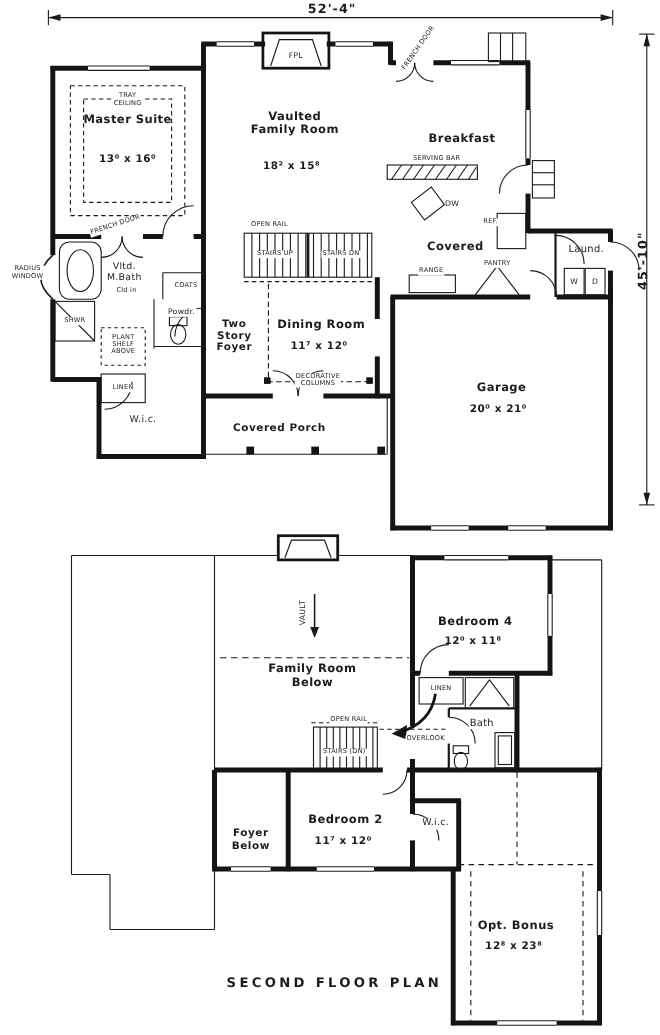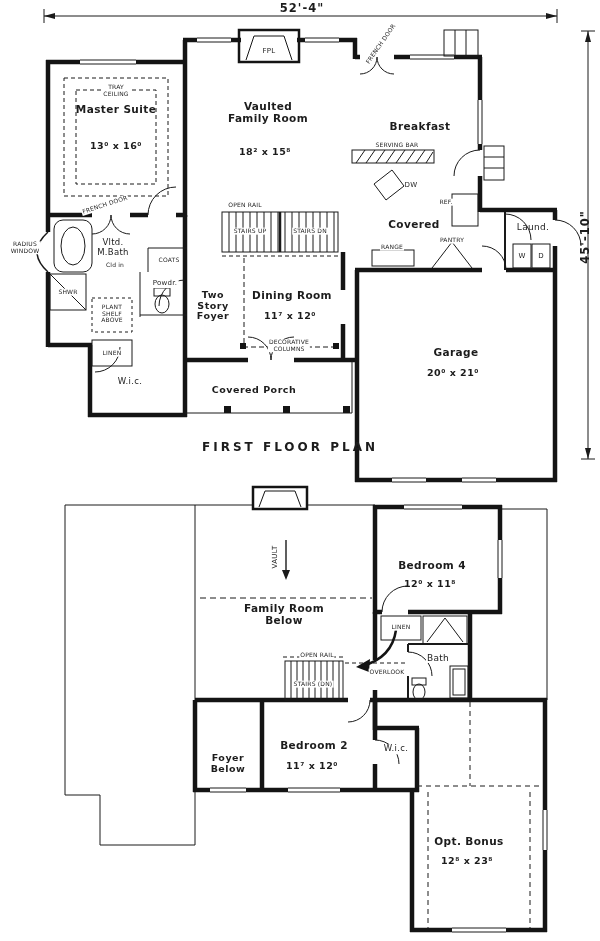--- a/index.html
+++ b/index.html
@@ -375,33 +375,33 @@
 M.Bath</span>
 <span class="lbl fs5 bg" style="left:115px;top:265px">Cld in</span>
 <span class="lbl fs5 bg" style="left:68px;top:292px">SHWR</span>
 <span class="lbl fs5 bg" style="left:169px;top:260px">COATS</span>
 <span class="lbl fs6 bg" style="left:165px;top:284px">Powdr.</span>
 <span class="lbl fs5 bg" style="left:112px;top:314px">PLANT
 SHELF
 ABOVE</span>
 <span class="lbl fs5 bg" style="left:112px;top:353px">LINEN</span>
 <span class="lbl fs8" style="left:130px;top:382px">W.i.c.</span>
-<span class="lbl title" style="left:290px;top:448px">FIRST FLOOR PLAN</span>
 
 <span class="lbl fs11" style="left:432px;top:566px">Bedroom 4</span>
 <span class="lbl fs10" style="left:430px;top:584px">12⁰ x 11⁸</span>
 <span class="lbl fs11" style="left:284px;top:615px">Family Room
 Below</span>
 <span class="lbl fs6 bg rot90" style="left:276px;top:557px">VAULT</span>
 <span class="lbl fs5 bg" style="left:401px;top:627px">LINEN</span>
 <span class="lbl fs9 bg" style="left:438px;top:658px">Bath</span>
 <span class="lbl fs5 bg" style="left:317px;top:655px">OPEN RAIL</span>
 <span class="lbl fs5 bg" style="left:313px;top:684px">STAIRS (DN)</span>
 <span class="lbl fs5 bg" style="left:387px;top:672px">OVERLOOK</span>
 <span class="lbl fs10" style="left:228px;top:764px">Foyer
 Below</span>
 <span class="lbl fs11" style="left:314px;top:746px">Bedroom 2</span>
 <span class="lbl fs10" style="left:312px;top:766px">11⁷ x 12⁰</span>
 <span class="lbl fs8 bg" style="left:396px;top:749px">W.i.c.</span>
 <span class="lbl fs11" style="left:469px;top:842px">Opt. Bonus</span>
 <span class="lbl fs10" style="left:467px;top:861px">12⁸ x 23⁸</span>
+<span class="lbl title" style="left:304px;top:894px">SECOND FLOOR PLAN</span>
 
 </div>
 
 </body></html>

